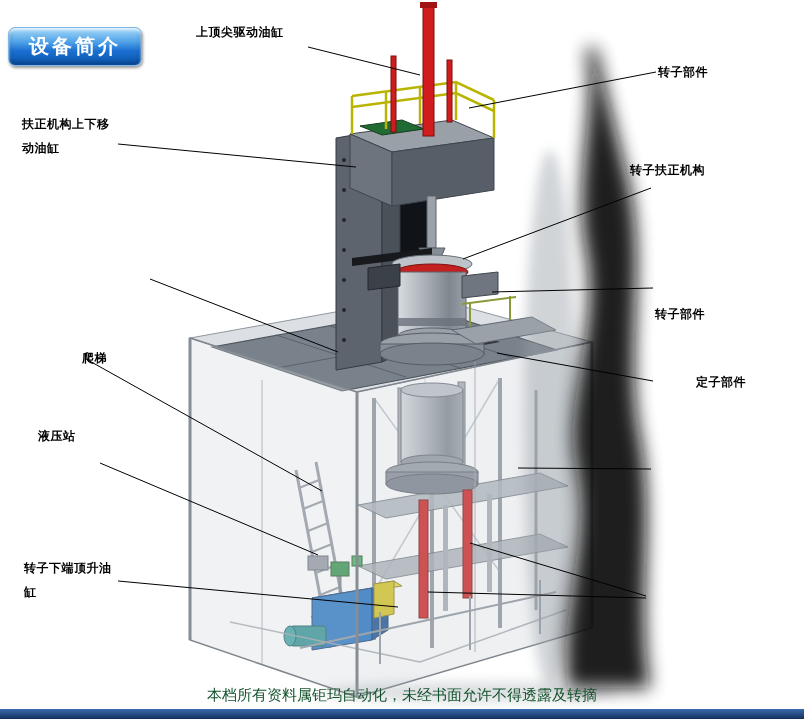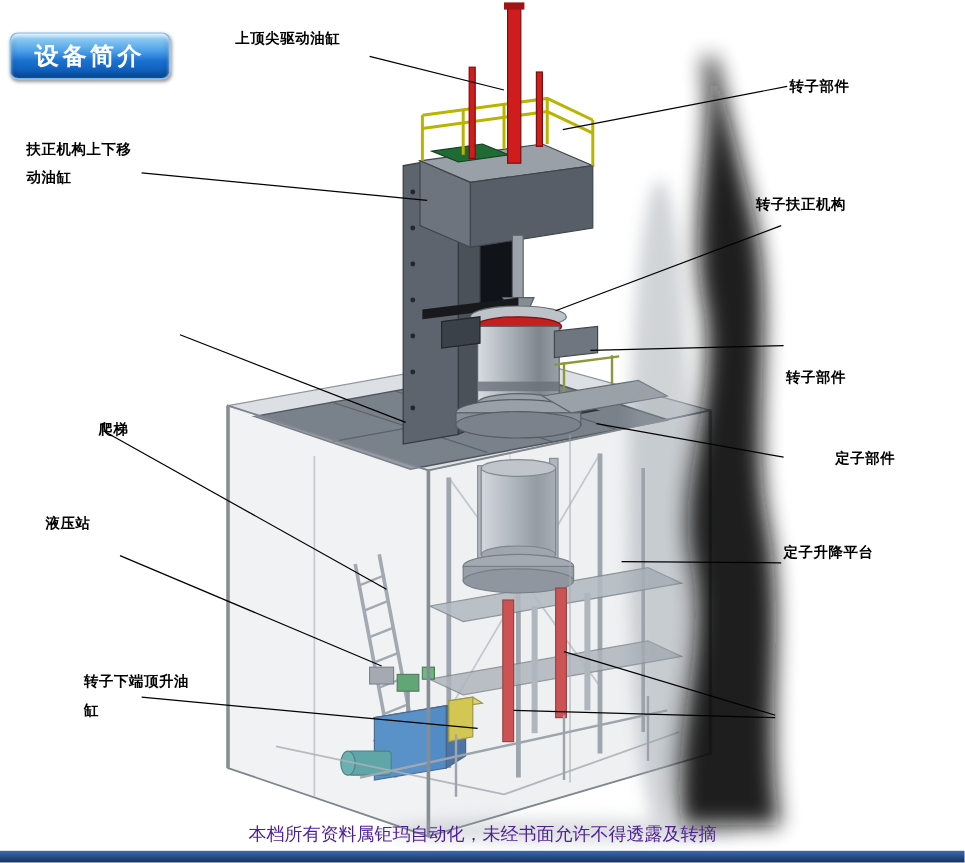--- a/index.html
+++ b/index.html
@@ -15,21 +15,21 @@
   .badge{
     position:absolute;left:8px;top:27px;width:132px;height:37px;z-index:6;
     display:flex;align-items:center;justify-content:center;
     background:linear-gradient(180deg,#a6daf8 0%,#4fa2e8 38%,#1a6fd0 62%,#0a57ae 100%);
     border:1px solid #7fb8e8;border-radius:7px;
     box-shadow:inset 0 2px 3px rgba(255,255,255,.75), inset 0 -3px 5px rgba(0,40,90,.45), 1px 2px 3px rgba(0,0,0,.4);
     color:#ffffff;font-size:20px;font-weight:bold;letter-spacing:3px;
   }
   .footer-note{
     position:absolute;left:0;top:686px;width:804px;text-align:center;
-    font-size:15px;color:#4c1d95;z-index:5;
+    font-size:15px;color:#14532d;z-index:5;
   }
   .footer-bar{
     position:absolute;left:0;bottom:0;width:804px;height:10px;z-index:6;
     background:linear-gradient(180deg,#3a6bb0 0%,#14305c 100%);
   }
 </style>
 </head>
 <body>
 
 <div class="stage">
@@ -223,19 +223,18 @@
   <div class="badge">设备简介</div>
 
   <div class="callout" style="left:196px;top:20px;width:116px;">上顶尖驱动油缸</div>
   <div class="callout" style="left:658px;top:60px;width:90px;">转子部件</div>
   <div class="callout" style="left:22px;top:112px;width:95px;">扶正机构上下移动油缸</div>
   <div class="callout" style="left:630px;top:158px;width:95px;">转子扶正机构</div>
   <div class="callout" style="left:655px;top:276px;width:90px;margin-top:26px;">转子部件</div>
   <div class="callout" style="left:47px;top:346px;width:60px;text-align:right;">爬梯</div>
   <div class="callout" style="left:655px;top:370px;width:90px;margin-left:41px;">定子部件</div>
   <div class="callout" style="left:38px;top:424px;width:70px;">液压站</div>
-  <div class="callout" style="left:653px;top:448px;width:95px;">定子升降平台</div>
-  <div class="callout" style="left:24px;top:556px;width:95px;margin-left:46px;">转子下端顶升油缸</div>
+  <div class="callout" style="left:24px;top:556px;width:95px;">转子下端顶升油缸</div>
 
   <div class="footer-note">本档所有资料属钜玛自动化，未经书面允许不得透露及转摘</div>
   <div class="footer-bar"></div>
 
 </div>
 
 </body></html>

